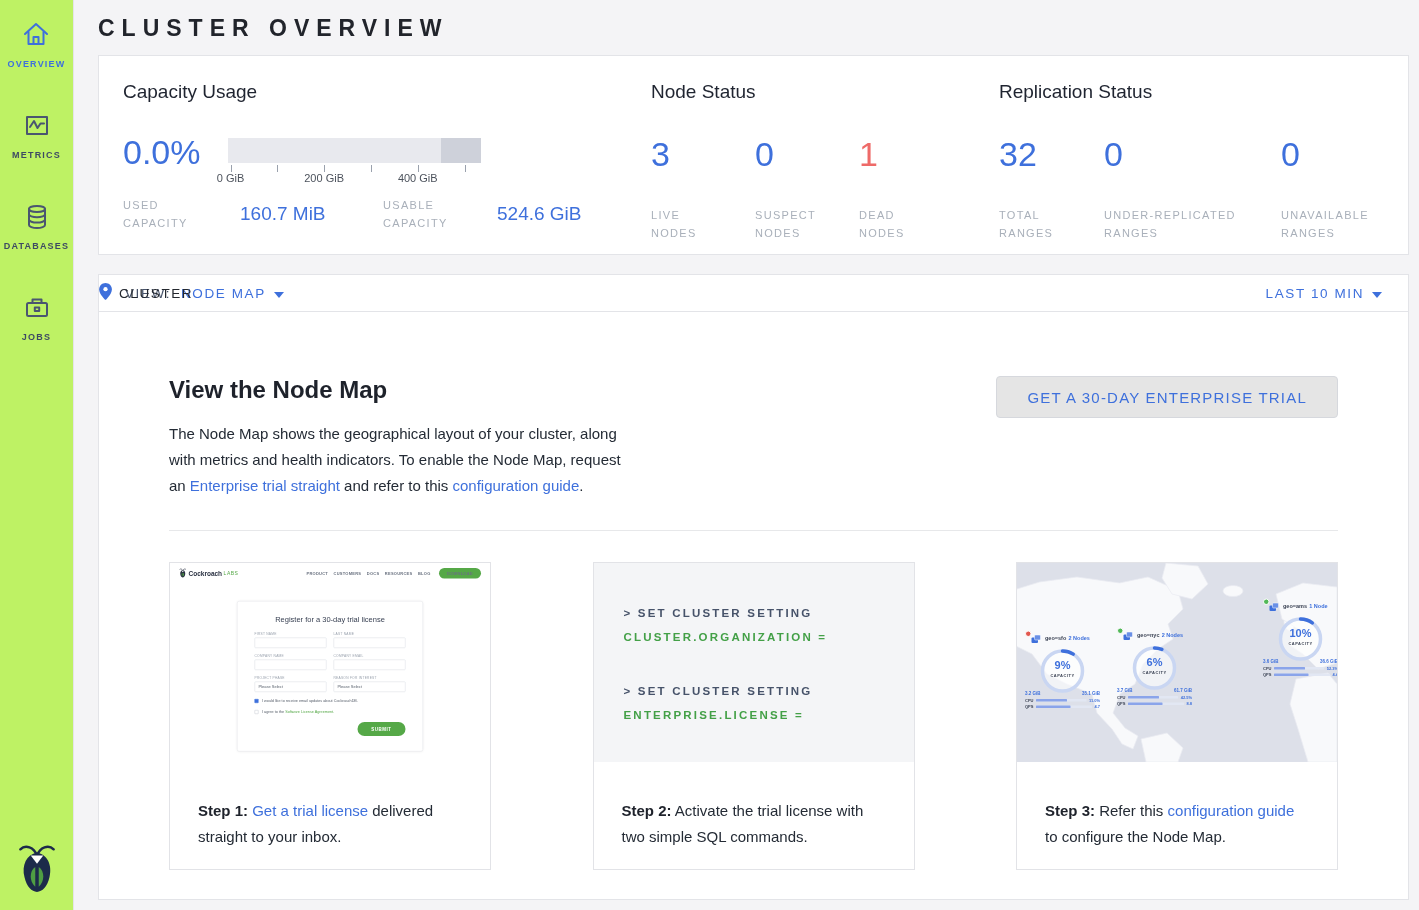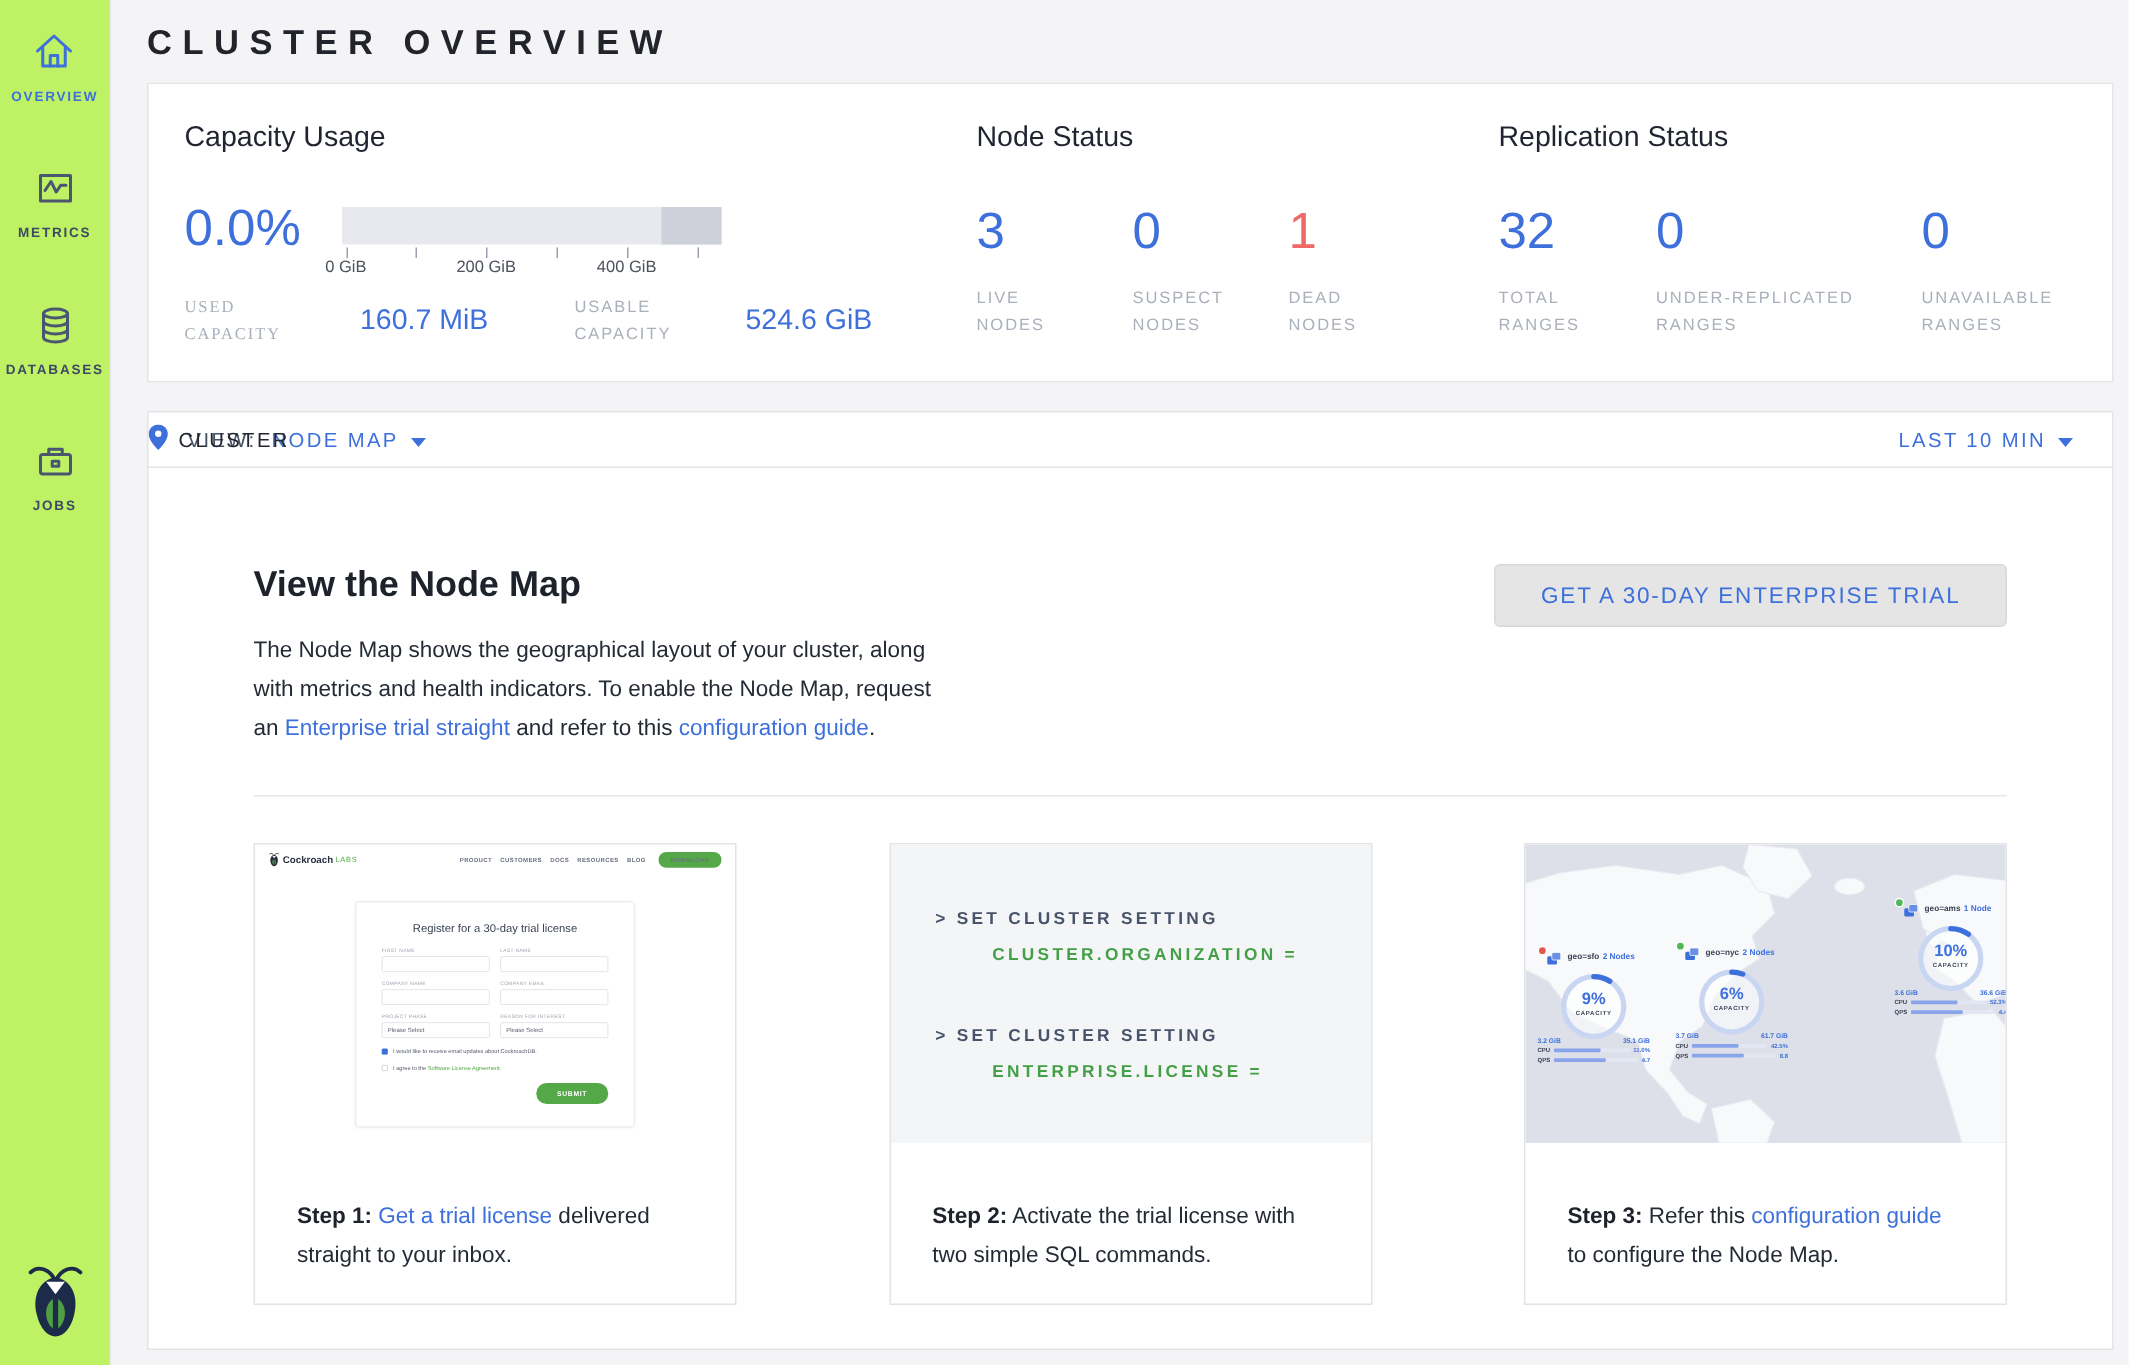--- a/index.html
+++ b/index.html
@@ -32,28 +32,28 @@
   .cap-bar { height:25px; background:#e8e9ee; position:relative; margin-top:1px; }
   .cap-bar-dark { position:absolute; right:0; top:0; height:100%; width:15.8%; background:#ced1da; }
   .cap-ticks { position:relative; height:9px; }
   .cap-ticks i { position:absolute; top:2px; width:1px; height:7px; background:#9aa1ad; }
   .cap-axis { position:relative; height:15px; font-size:11px; color:#4c525c; }
   .cap-axis span { position:absolute; transform:translateX(-50%); white-space:nowrap; }
 
   .cap-stats { display:flex; align-items:center; margin-top:9px; }
   .mini-label { font-size:11px; letter-spacing:1.3px; color:#a9b0ba; line-height:1.65; white-space:pre-line; }
   .stat-val { font-size:19px; color:#3e70dc;margin-left:12px; }
-  .cap-stats .l1 { width:105px;font-family:Liberation Serif, serif; }
+  .cap-stats .l1 { width:105px; }
   .cap-stats .v1 { width:143px; }
   .cap-stats .l2 { width:102px; }
 
   .stat-cols { display:flex; margin-top:36px; }
   .stat-col .big { font-size:34px; line-height:30px; color:#3e70dc; }
   .stat-col .big.red { color:#ee6a68; }
-  .stat-col .mini-label { margin-top:21px; }
+  .stat-col .mini-label { margin-top:37px; }
   .sec-nodes .stat-col { width:104px; }
   .sec-repl .stat-col-a { width:105px; }
   .sec-repl .stat-col-b { width:177px; }
 
   
   .view-bar { width:1311px; height:38px; margin-top:19px; background:#fff; border:1px solid #e3e4e8; border-bottom:1px solid #e3e4e8;
               display:flex; align-items:center; padding:0 26px; position:relative; font-size:13.5px; letter-spacing:1.6px; }
   .view-label { color:#47536a; }
   .view-value { color:#3e70dc; margin-left:10px; cursor:pointer; display:flex; align-items:center; }
   .caret { margin-left:8px; }
@@ -73,21 +73,21 @@
   .divider { border:none; border-top:1px solid #e7e8ea; margin-top:31px; }
   .steps-row { display:flex; justify-content:space-between; margin-top:31px; }
   .step-card { width:322px; height:308px; border:1px solid #e2e3e7; background:#fff; }
   .step-visual { height:199px; overflow:hidden; position:relative; }
   .step-caption { padding:36px 28px 0; font-size:15px; line-height:26px; color:#242b35; }
   .step-caption b { font-weight:700; color:#1e222b; }
 
   
   .code-area { height:199px; background:#f4f5f7; padding:44px 0 0 30px; }
   .code-line { font-size:11.5px; font-weight:700; letter-spacing:2.2px; color:#47536a; margin-bottom:12px; }
-  .code-green { color:#43a047; margin-left:38px; }
+  .code-green { color:#43a047; }
   .code-gap { height:30px; }
 
   
   .shot-wrap { width:320px; height:199px; overflow:hidden; }
   .shot-inner { width:640px; height:398px; transform:scale(0.5); transform-origin:0 0; background:#fff; }
   .site-header { height:40px; display:flex; align-items:center; padding:0 18px; }
   .site-logo { display:flex; align-items:center; }
   .site-logo .w1 { font-size:13px; font-weight:700; color:#2a3142; margin-left:4px; }
   .site-logo .w2 { font-size:10px; color:#55a847; letter-spacing:1px; margin-left:3px; }
   .site-nav { margin-left:auto; display:flex; align-items:center; gap:11px; }

